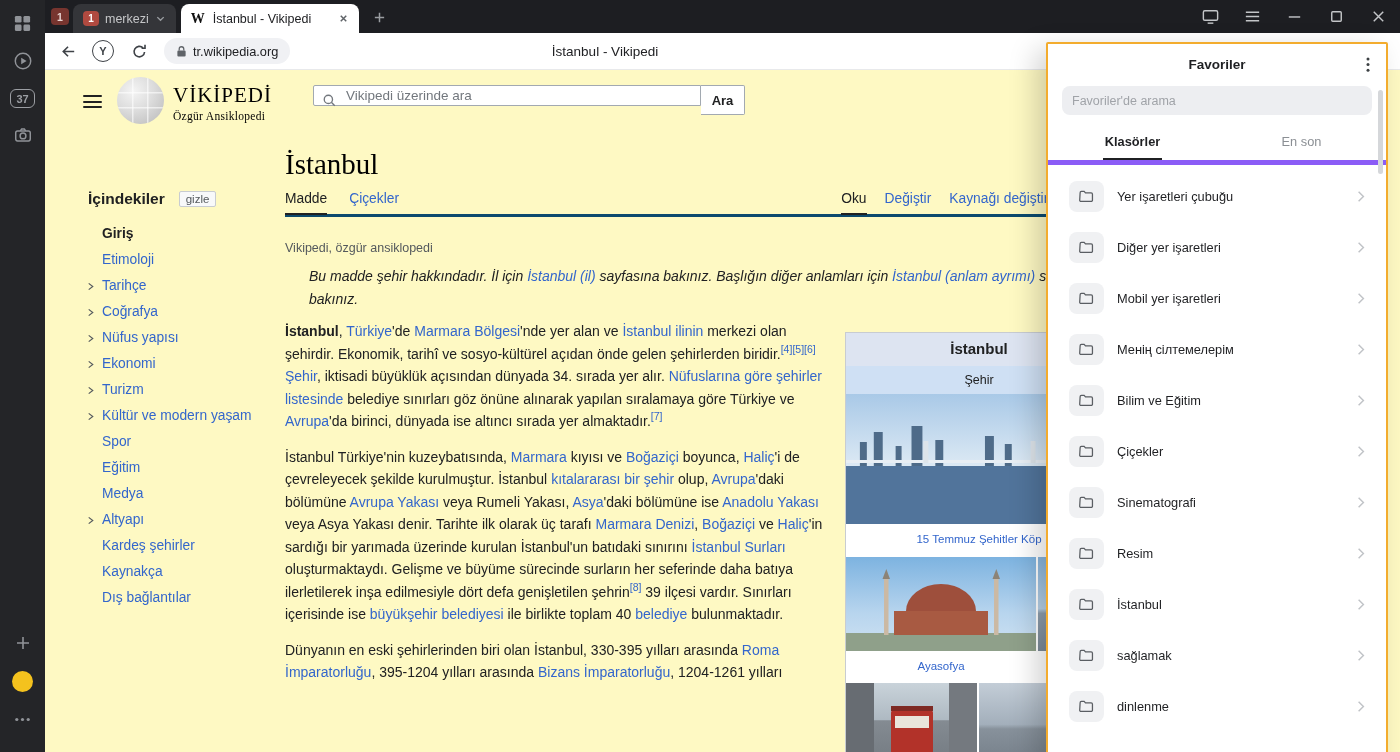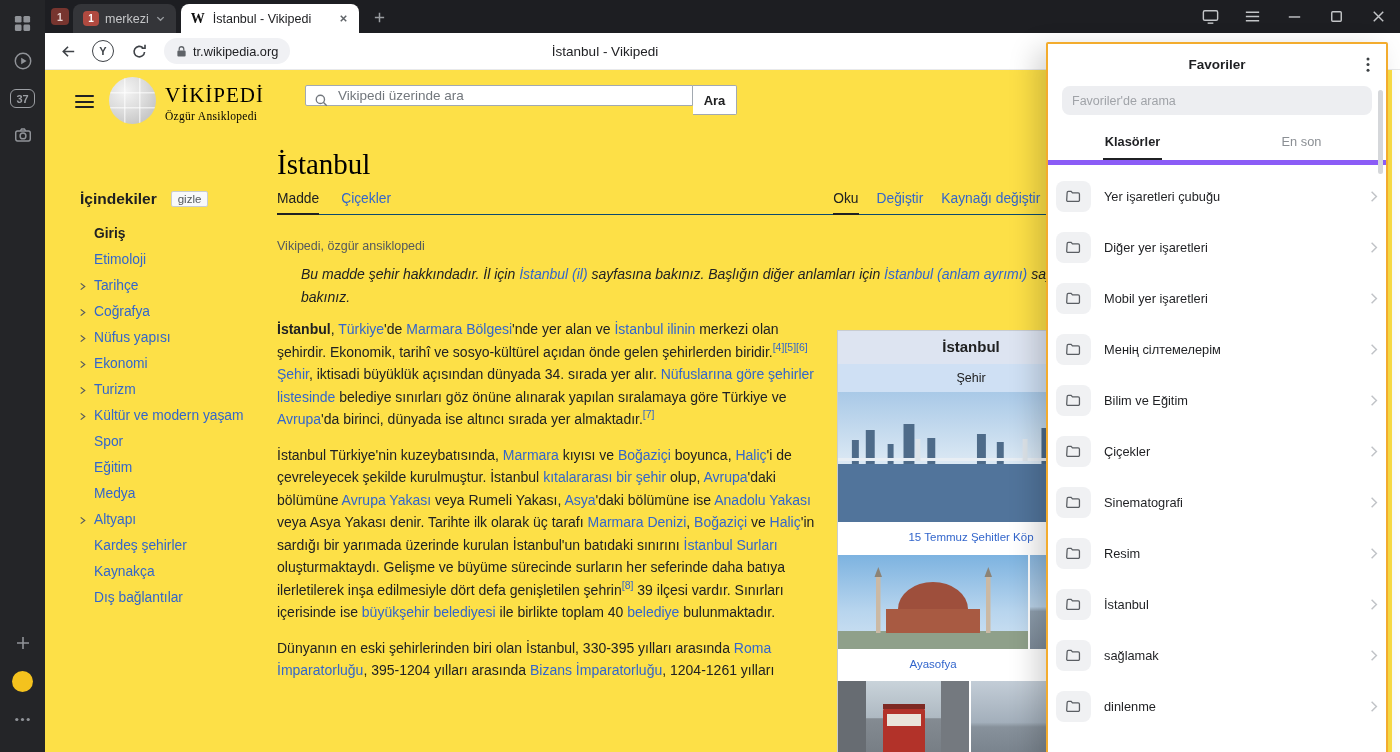--- a/index.html
+++ b/index.html
@@ -45,21 +45,21 @@
 .tbtn{width:30px;height:30px;display:flex;align-items:center;justify-content:center;margin-right:5px;cursor:pointer}
 .ic-stroke-d{width:19px;height:19px;fill:none;stroke:#3e4247;stroke-width:1.7}
 .ybadge{width:22px;height:22px;border:1.7px solid #3e4247;border-radius:50%;font-size:11px;font-weight:700;color:#3e4247;margin:0 10px 0 4px}
 .urlbox{height:26px;background:#f0f1f4;border-radius:13px;display:flex;align-items:center;padding:0 12px;gap:6px;margin-left:5px;cursor:text}
 .urlbox .lock{width:11px;height:13px;stroke:#5f6368;stroke-width:1.4;fill:none}
 .urlbox .lock rect{fill:#5f6368;stroke:none}
 .url-text{font-size:12.8px;color:#202124}
 .page-title-center{position:absolute;left:430px;width:260px;text-align:center;font-size:13.5px;color:#202124}
 
 
-.page{position:absolute;left:37px;top:70px;width:1355px;height:682px;background:#fde047;overflow:hidden}
+.page{position:absolute;left:45px;top:70px;width:1355px;height:682px;background:#fef9c3;overflow:hidden}
 .wiki-header{position:relative;height:78px}
 .wh-burger{position:absolute;left:38px;top:25px;width:19px;height:13px;display:flex;flex-direction:column;justify-content:space-between;cursor:pointer}
 .wh-burger span{height:2px;background:#202122;border-radius:1px}
 .wiki-logo{position:absolute;left:72px;top:7px;width:47px;height:47px;cursor:pointer}
 .globe{width:100%;height:100%;border-radius:50%;position:relative;overflow:hidden;
   background:radial-gradient(circle at 35% 30%, #f4f4f4 0%, #dcdcdc 45%, #b7b7b7 100%)}
 .globe::before{content:"";position:absolute;inset:0;background:
   linear-gradient(#ffffff99,#ffffff99) 0 33%/100% 1.5px no-repeat,
   linear-gradient(#ffffff99,#ffffff99) 0 66%/100% 1.5px no-repeat,
   linear-gradient(#ffffff99,#ffffff99) 33% 0/1.5px 100% no-repeat,
@@ -80,21 +80,21 @@
 .toc-head{display:flex;align-items:center;margin-bottom:12px}
 .toc-title{font-weight:700;font-size:15.5px;color:#202122}
 .toc-hide{margin-left:14px;font-size:11.5px;color:#54595d;border:1px solid #c8ccd1;border-radius:2px;padding:1px 6px;background:#f8f9fa;cursor:pointer}
 .toc-item{position:relative;padding:5.5px 0 5.5px 14px;font-size:13.8px;color:#3366cc;cursor:pointer;white-space:nowrap}
 .toc-item.current .toc-label{color:#202122;font-weight:700}
 .toc-chevron{position:absolute;left:-2px;top:10px;width:9px;height:9px;fill:none;stroke:#54595d;stroke-width:1.3}
 
 
 .article{position:absolute;left:240px;top:78px;width:828px}
 .a-title{font-family:"Liberation Serif",serif;font-weight:400;font-size:29px;color:#000}
-.a-tabs{display:flex;align-items:flex-end;border-bottom:1px solid #0c4a6e;margin-top:10px;font-size:13.8px}
+.a-tabs{display:flex;align-items:flex-end;border-bottom:3px solid #0c4a6e;margin-top:10px;font-size:13.8px}
 .a-tabs-left{display:flex;gap:22px}
 .a-tabs-right{margin-left:auto;display:flex;gap:18px}
 .wtab{padding-bottom:7px;color:#3366cc;cursor:pointer;white-space:nowrap}
 .wtab.active{color:#202122;border-bottom:2px solid #202122;margin-bottom:-1px}
 .a-tagline{font-size:12.5px;color:#54595d;margin-top:24px}
 .article-flow{margin-top:10px;font-size:14px;line-height:22.5px;color:#202122}
 .hatnote{font-style:italic;padding-left:24px;margin-bottom:10px}
 .wlink{color:#3366cc;text-decoration:none;cursor:pointer}
 sup.ref{color:#3366cc;font-size:10.5px;line-height:0;cursor:pointer}
 .wpara{margin-bottom:13px}
@@ -123,21 +123,21 @@
 .fav-kebab{position:absolute;right:16px;top:13px;width:4px;height:15px;fill:#3c4043;cursor:pointer}
 .fav-search{padding:2px 14px 10px}
 .fav-input{width:100%;height:29px;background:#edeef1;border:none;border-radius:8px;padding:0 10px;
   font-size:12.5px;font-family:inherit;color:#202124;outline:none}
 .fav-input::placeholder{color:#a0a3a8}
 .fav-tabs{display:flex;border-bottom:5px solid #8b5cf6}
 .fav-tab{flex:1;display:flex;justify-content:center;cursor:pointer}
 .fav-tab span{padding:9px 2px;font-size:12.8px;color:#8b8f94}
 .fav-tab.active span{color:#1f2023;font-weight:600;border-bottom:2px solid #1f2023}
 .fav-list{padding-top:6px}
-.fav-row{height:51px;display:flex;align-items:center;padding:0 8px;cursor:pointer}
+.fav-row{height:51px;display:flex;align-items:center;padding:0 21px;cursor:pointer}
 .fav-chip{width:35px;height:31px;background:#f0f1f3;border-radius:8px;display:flex;align-items:center;justify-content:center;margin-right:13px}
 .fav-chip svg{width:17px;height:17px;fill:none;stroke:#5a5e63;stroke-width:1.5}
 .fav-label{font-size:12.8px;color:#1f2023}
 .fav-chev{margin-left:auto;width:8px;height:13px;fill:none;stroke:#c0c3c7;stroke-width:1.8}
 .fav-scrollbar{position:absolute;right:3px;top:46px;width:5px;height:84px;border-radius:3px;background:#d5d7da;cursor:pointer}
 </style>
 </head>
 <body>
 
 <div class="screen">

